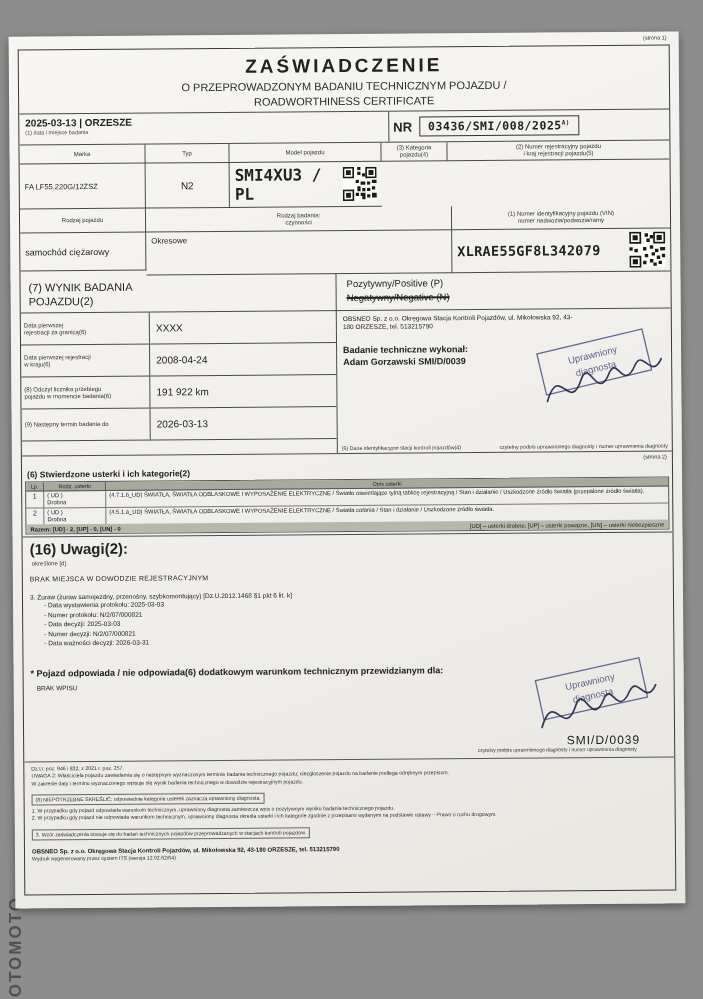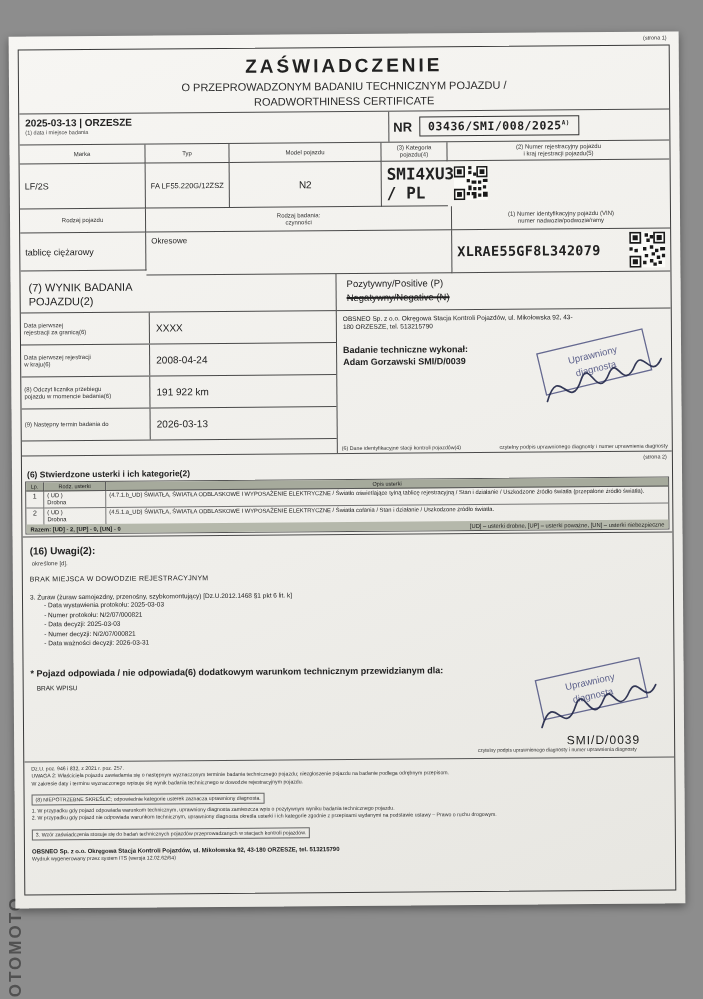--- a/index.html
+++ b/index.html
@@ -82,21 +82,21 @@
   .def-h{background:#a6aa9c;font-size:5.5px;text-align:center;padding:1px;
     border-right:1px solid #555;border-bottom:1px solid #555;}
   .def-c{font-size:5.8px;padding:1px 3px;border-right:1px solid #777;
     border-bottom:1px solid #777;line-height:7px;}
   .def-lp{font-size:7px;text-align:center;}
   .def-foot{background:#b5b8ab;display:flex;justify-content:space-between;
     font-size:5.8px;padding:1.5px 4px;}
   .def-razem{font-weight:700;}
 
   .remarks{padding:3px 7px;height:126px;box-sizing:border-box;}
-  .rem-title{font-size:10px;font-weight:700;}
+  .rem-title{font-size:15px;font-weight:700;}
   .rem-sub{font-size:6px;color:#444;margin:2px 0 0 2px;}
   .rem-line1{font-size:7px;margin-top:9px;letter-spacing:.3px;}
   .rem-item-title{font-size:6.5px;margin-top:11px;}
   .rem-items div{font-size:6.5px;line-height:9.5px;margin-left:14px;}
 
   .compliance{position:relative;height:98px;padding:4px 7px;box-sizing:border-box;}
   .comp-text{font-size:9px;font-weight:700;width:70%;line-height:12px;}
   .comp-value{font-size:6.5px;margin:5px 0 0 6px;}
   .stamp2{right:8px;top:-6px;width:150px;height:96px;}
   .stamp-number{position:absolute;right:34px;top:74px;font-size:12px;font-weight:400;
@@ -142,42 +142,41 @@
 
       <div class="veh-table">
         <div class="hcell br bb">Marka</div>
         <div class="hcell br bb">Typ</div>
         <div class="hcell br bb">Model pojazdu</div>
         <div class="hcell br bb pre">(3) Kategoria
 pojazdu(4)</div>
         <div class="hcell bb pre">(2) Numer rejestracyjny pojazdu
 i kraj rejestracji pojazdu(5)</div>
 
-        <div class="vcell v-typ br bb">LF/2S</div>
         <div class="vcell v-model br bb">FA LF55.220G/12ZSZ</div>
         <div class="vcell v-kat br bb">N2</div>
         <div class="vcell v-rej bb">
           <span class="big-val">SMI4XU3 / PL</span>
           <svg class="qr" width="34" height="34" viewBox="0 0 21 21">
             <rect width="21" height="21" fill="#fbfbf8"></rect>
             <path fill="#1a1a1a" d="M0,0h7v7h-7z M14,0h7v7h-7z M0,14h7v7h-7z"></path>
             <path fill="#fbfbf8" d="M1,1h5v5h-5z M15,1h5v5h-5z M1,15h5v5h-5z"></path>
             <path fill="#1a1a1a" d="M2,2h3v3h-3z M16,2h3v3h-3z M2,16h3v3h-3z M9,0h2v2h-2z M9,3h2v2h-2z M12,4h2v2h-2z M8,8h2v2h-2z M11,9h3v2h-3z M15,9h2v2h-2z M18,8h3v2h-3z M9,12h2v3h-2z M12,13h2v2h-2z M15,13h2v2h-2z M18,12h2v2h-2z M8,16h2v2h-2z M11,16h3v2h-3z M15,17h2v2h-2z M18,16h3v3h-3z M12,18h2v2h-2z"></path>
           </svg>
         </div>
       </div>
 
       <div class="vin-table">
         <div class="hcell br bb" style="height:24px;box-sizing:border-box;">Rodzaj pojazdu</div>
         <div class="hcell br bb pre">Rodzaj badania:
 czynności</div>
         <div class="hcell bb pre">(1) Numer identyfikacyjny pojazdu (VIN)
 numer nadwozia/podwozia/ramy</div>
 
-        <div class="vcell v-rodzaj br bb" style="height:38px;box-sizing:border-box;">tablicę ciężarowy</div>
+        <div class="vcell v-rodzaj br bb" style="height:38px;box-sizing:border-box;">samochód ciężarowy</div>
         <div class="vcell v-badanie br bb">Okresowe</div>
         <div class="vcell v-vin bb">
           <span class="big-val">XLRAE55GF8L342079</span>
           <svg class="qr" width="36" height="36" viewBox="0 0 21 21">
             <rect width="21" height="21" fill="#fbfbf8"></rect>
             <path fill="#1a1a1a" d="M0,0h7v7h-7z M14,0h7v7h-7z M0,14h7v7h-7z"></path>
             <path fill="#fbfbf8" d="M1,1h5v5h-5z M15,1h5v5h-5z M1,15h5v5h-5z"></path>
             <path fill="#1a1a1a" d="M2,2h3v3h-3z M16,2h3v3h-3z M2,16h3v3h-3z M9,1h2v2h-2z M10,4h2v2h-2z M12,2h2v2h-2z M8,9h2v2h-2z M12,8h2v2h-2z M15,10h2v2h-2z M18,9h3v2h-3z M0,9h2v2h-2z M3,10h2v2h-2z M9,13h2v2h-2z M13,12h2v2h-2z M16,14h2v2h-2z M19,13h2v2h-2z M8,17h2v2h-2z M12,16h2v2h-2z M14,18h2v2h-2z M17,17h2v2h-2z"></path>
           </svg>
         </div>

